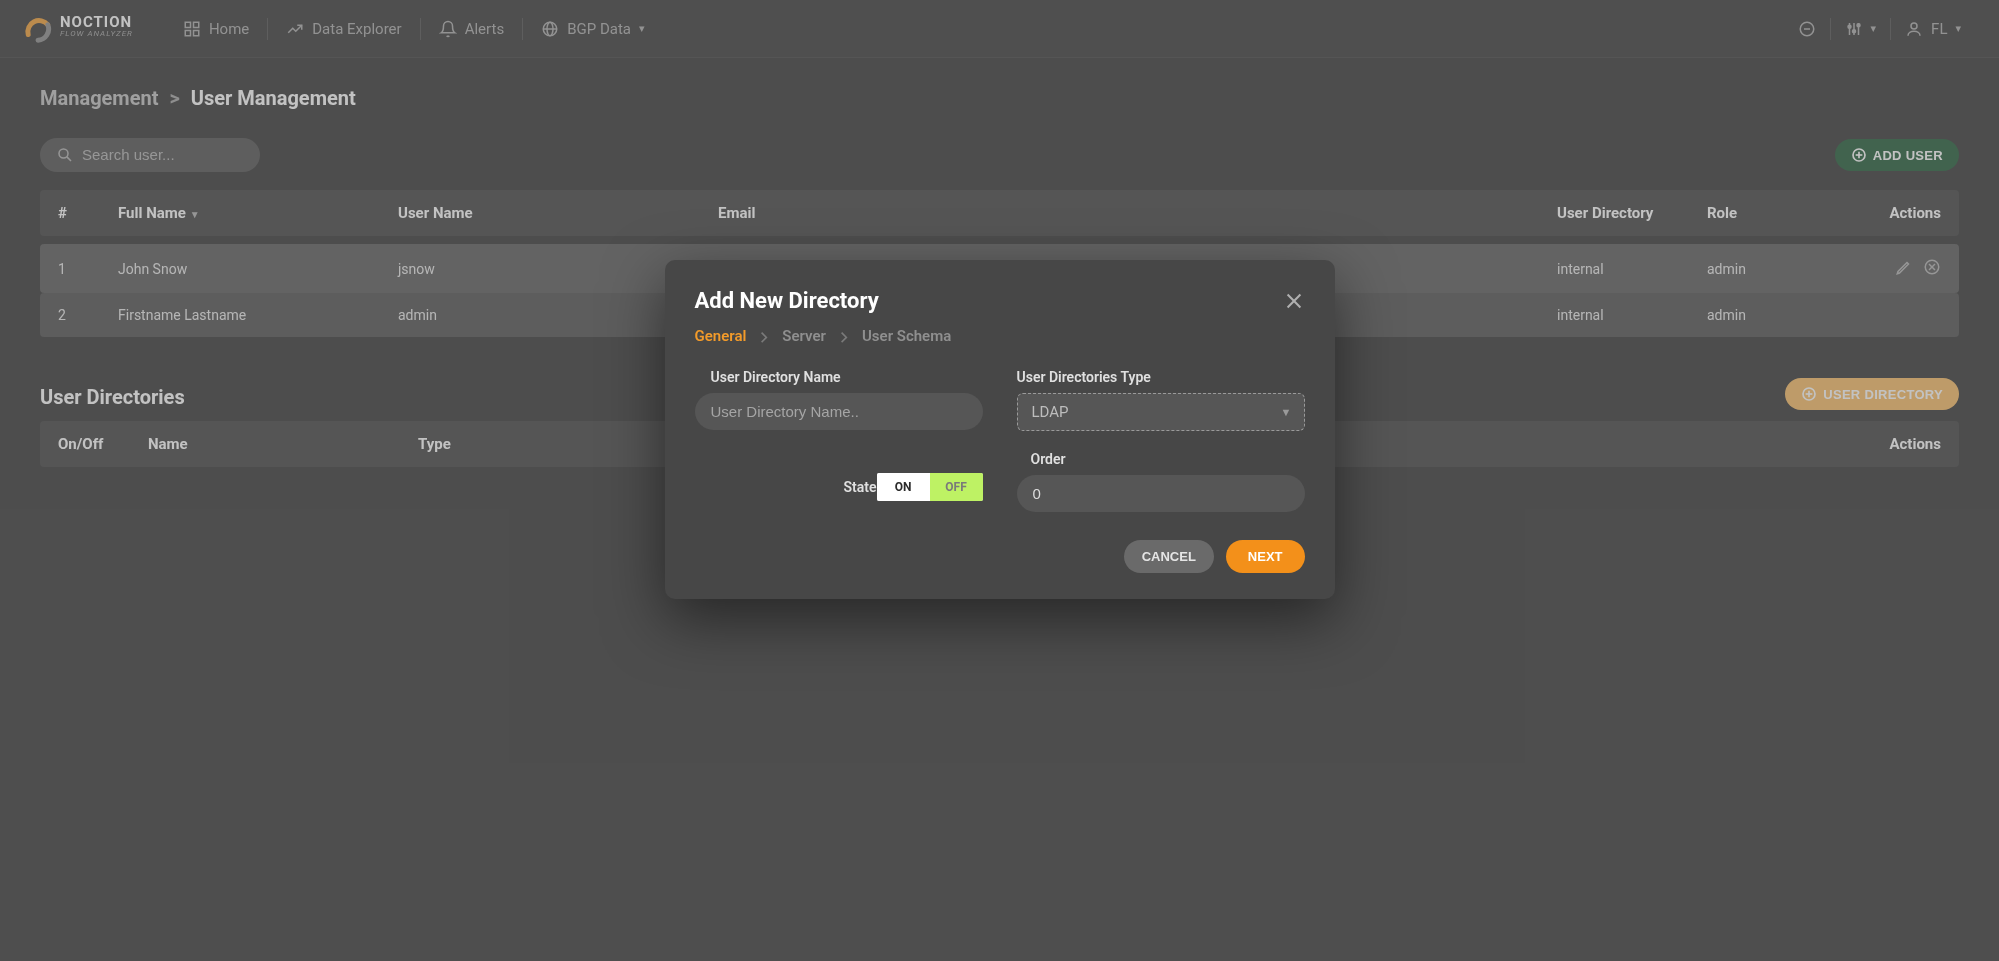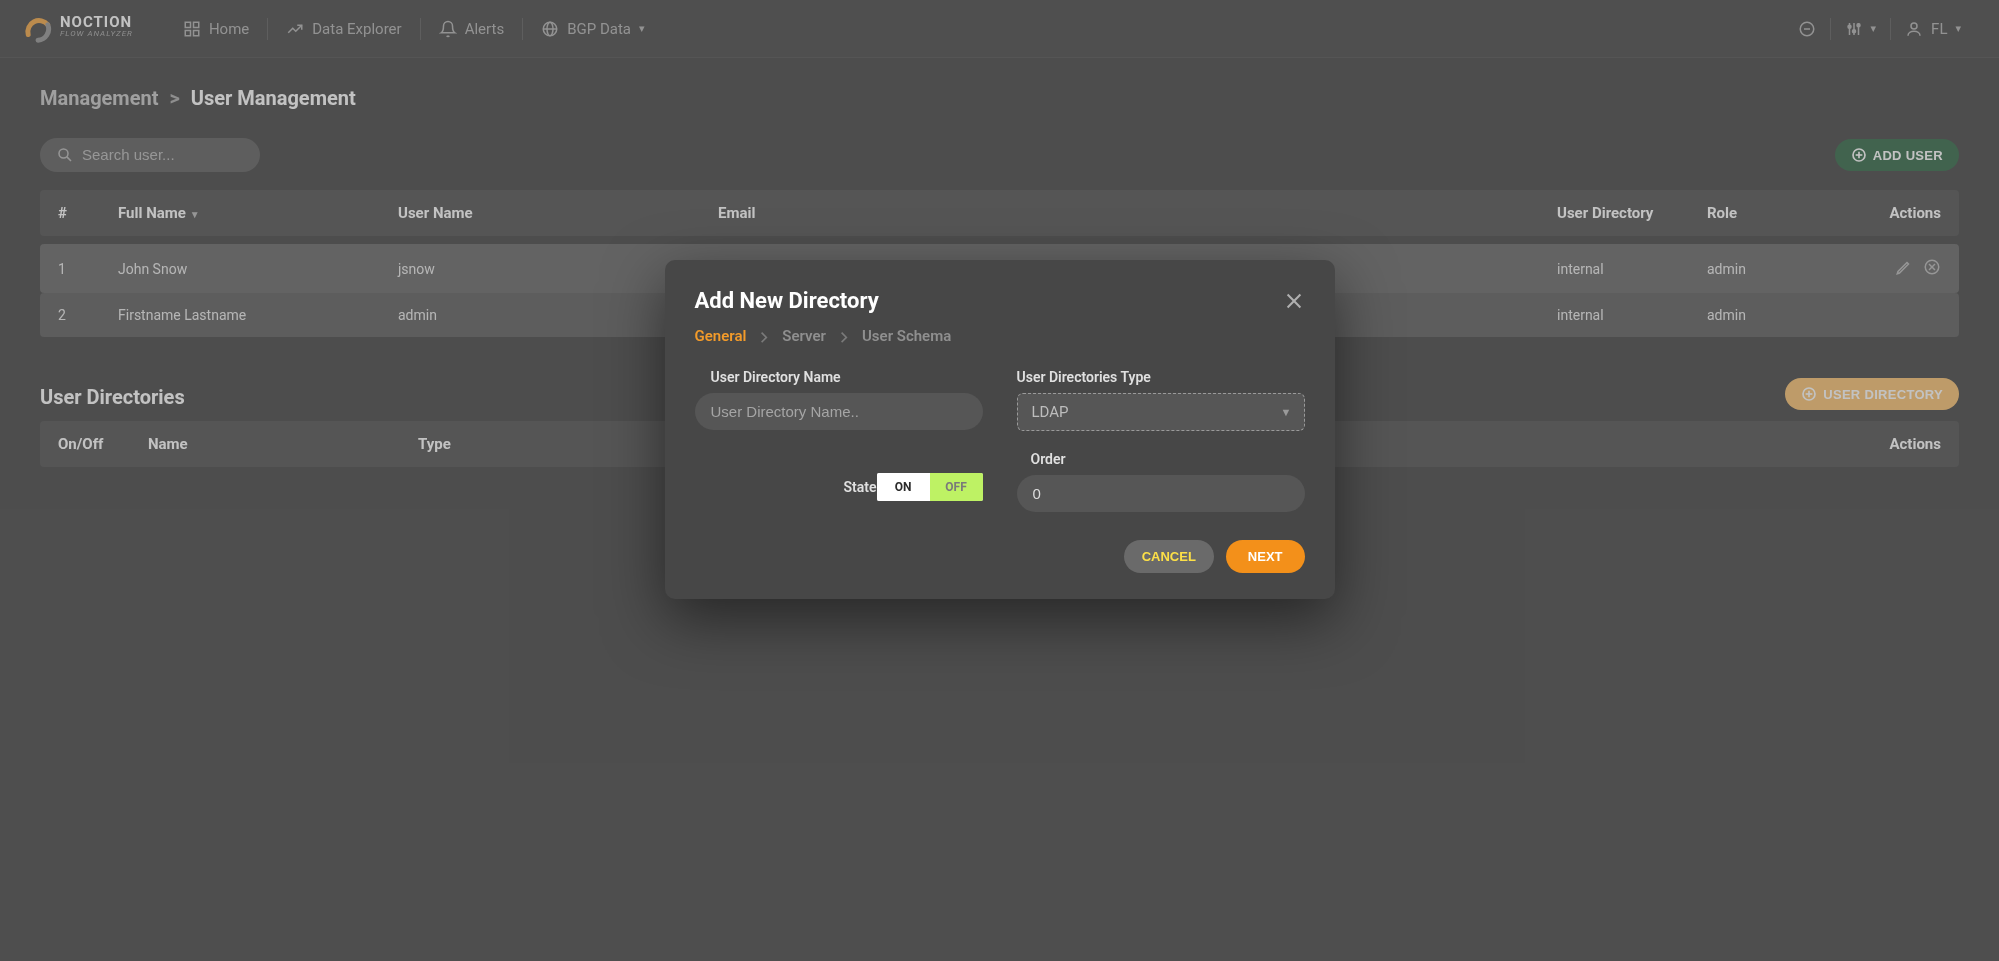--- a/index.html
+++ b/index.html
@@ -122,21 +122,21 @@
   .state-label { font-size:14px; font-weight:600; color:#e0e0e0; }
   .toggle {
     display:flex; width:106px; height:28px; border-radius:2px; overflow:hidden; background:#d8d8d8;
     font-size:12px; font-weight:700;
   }
   .toggle .on { flex:1; background:#fff; color:#2b2b2b; display:flex; align-items:center; justify-content:center; }
   .toggle .off { flex:1; background:#bef264; color:#7a7a7a; display:flex; align-items:center; justify-content:center; }
 
   .modal-actions { display:flex; justify-content:flex-end; gap:12px; margin-top:28px; }
   .btn-grey {
-    background:#6a6a6a; color:#fde047; font-weight:700; font-size:13px;
+    background:#6a6a6a; color:#e5e5e5; font-weight:700; font-size:13px;
     padding:9px 18px; border-radius:18px; border:none; cursor:pointer;
   }
   .btn-primary {
     background:#f3901a; color:#fff; font-weight:700; font-size:13px;
     padding:9px 22px; border-radius:18px; border:none; cursor:pointer;
   }
 
   .sort-caret { font-size:10px; color:#b0b0b0; margin-left:4px; }
 </style>
 </head>

